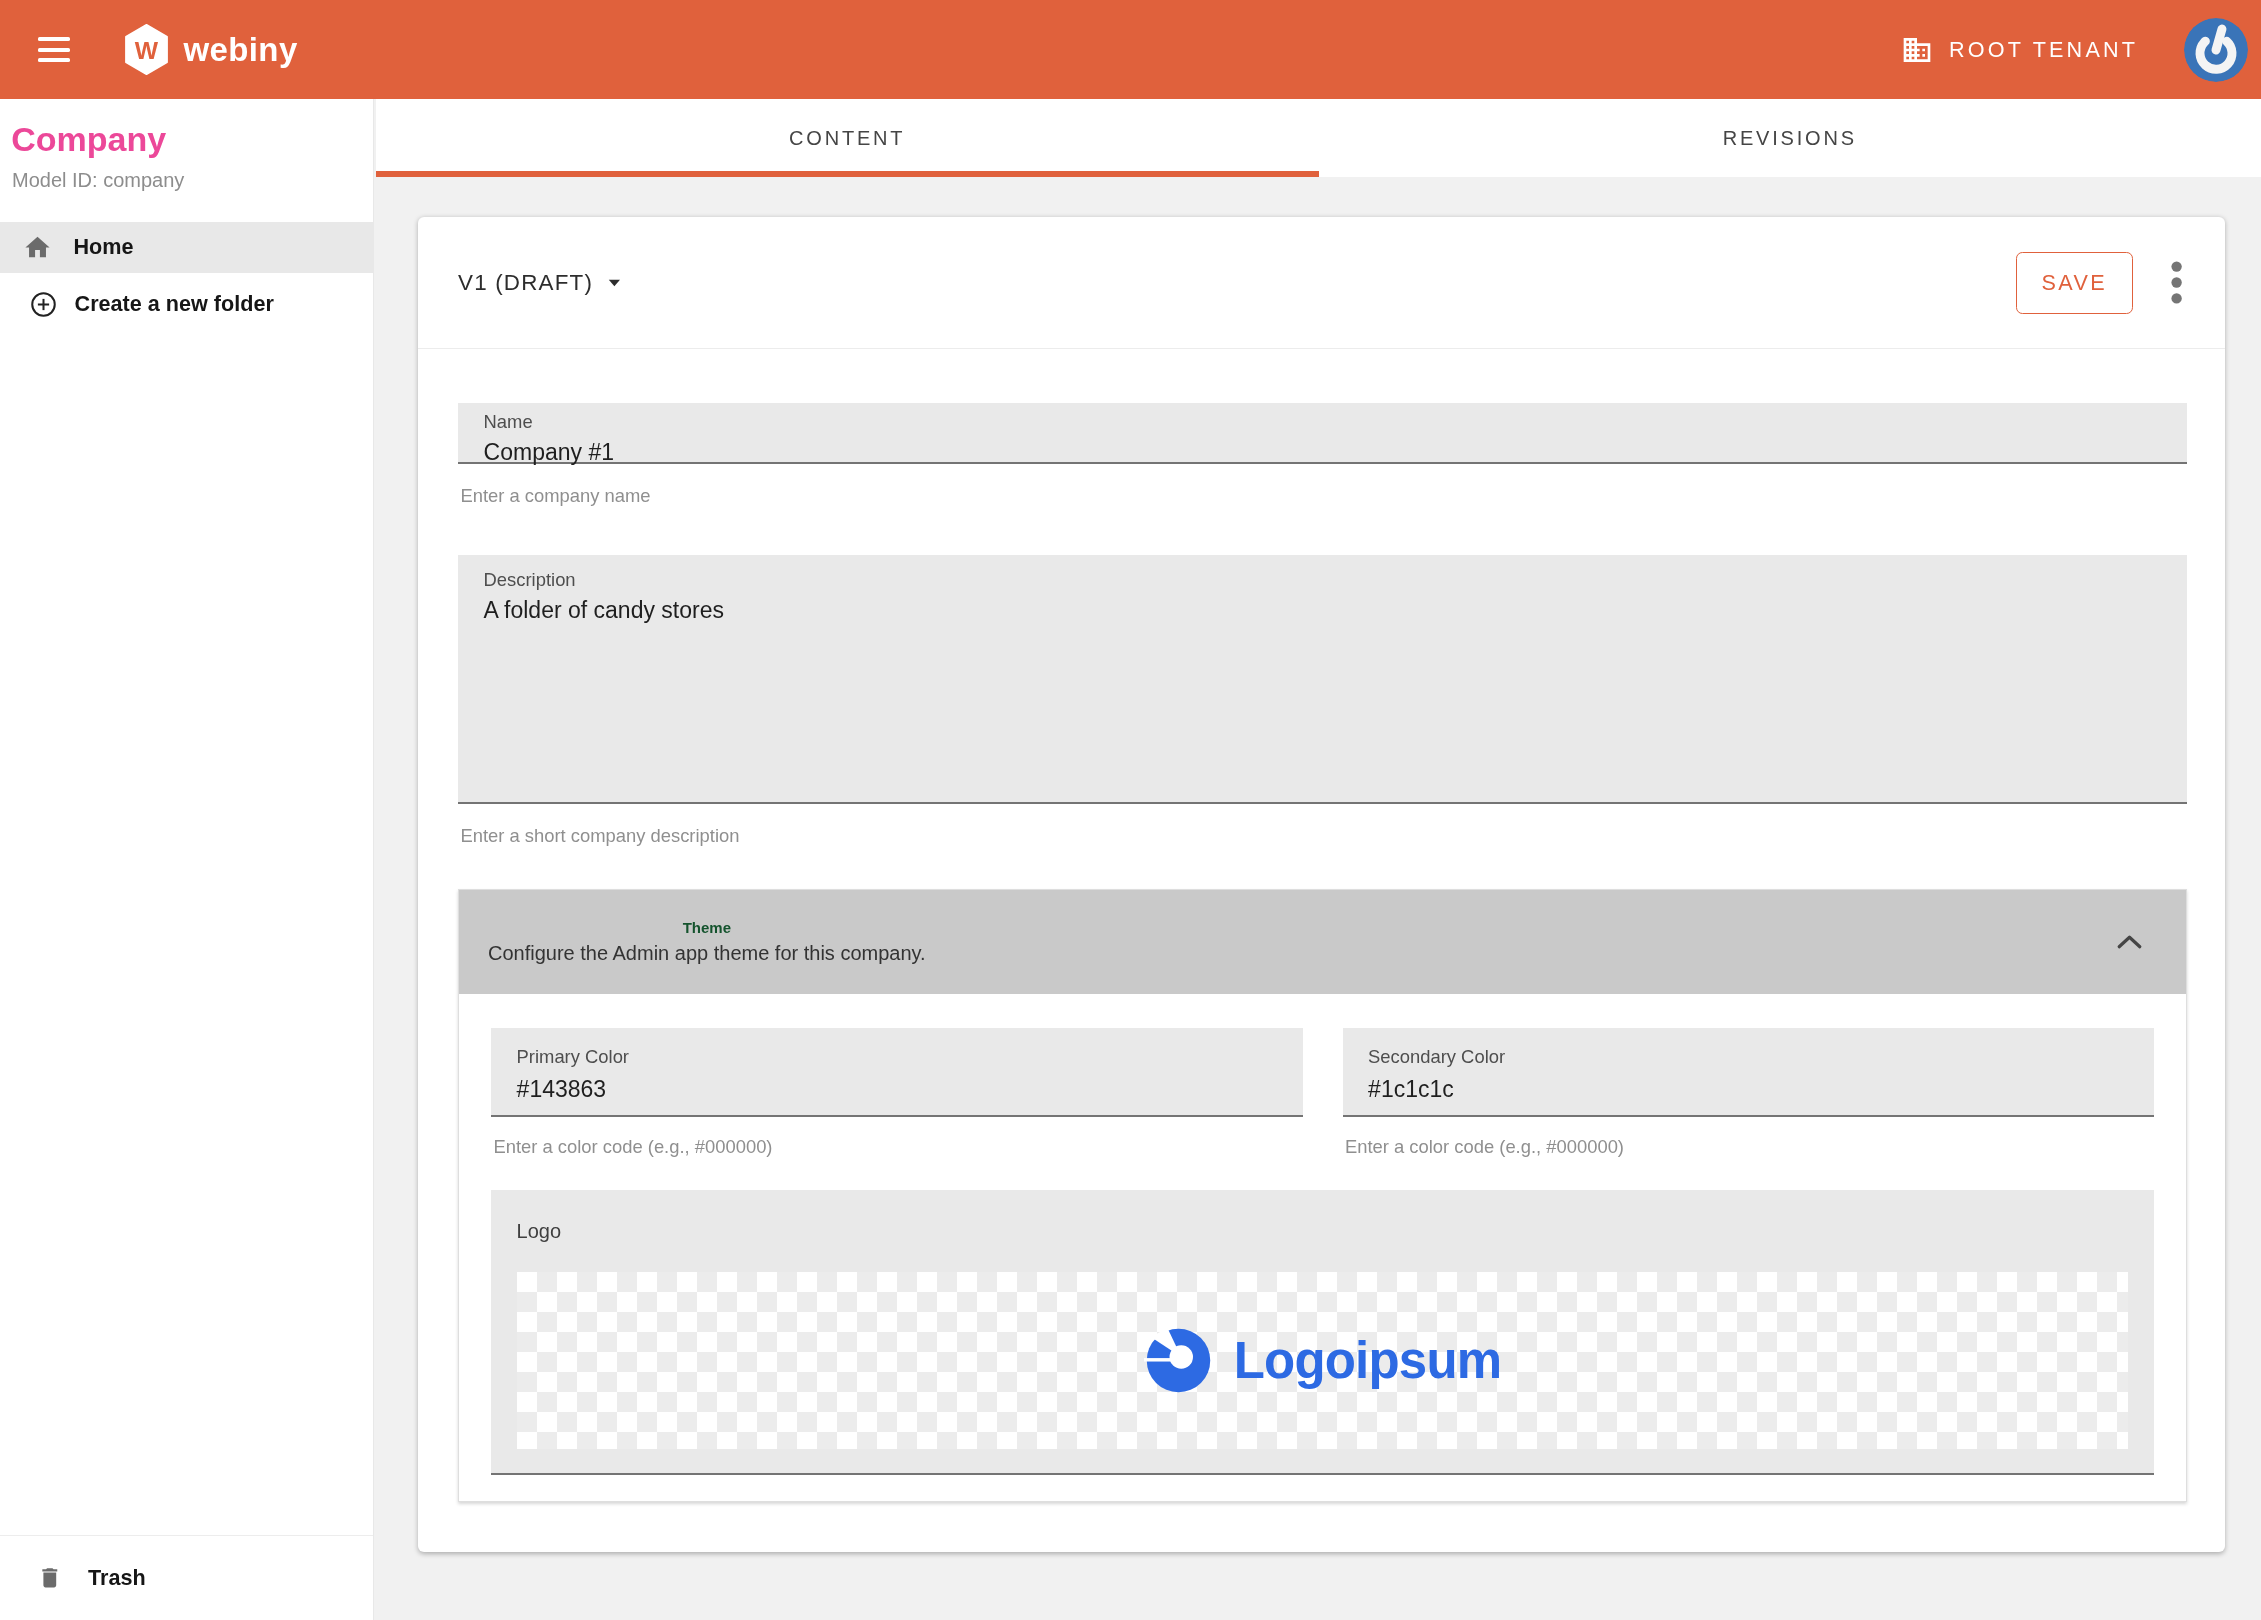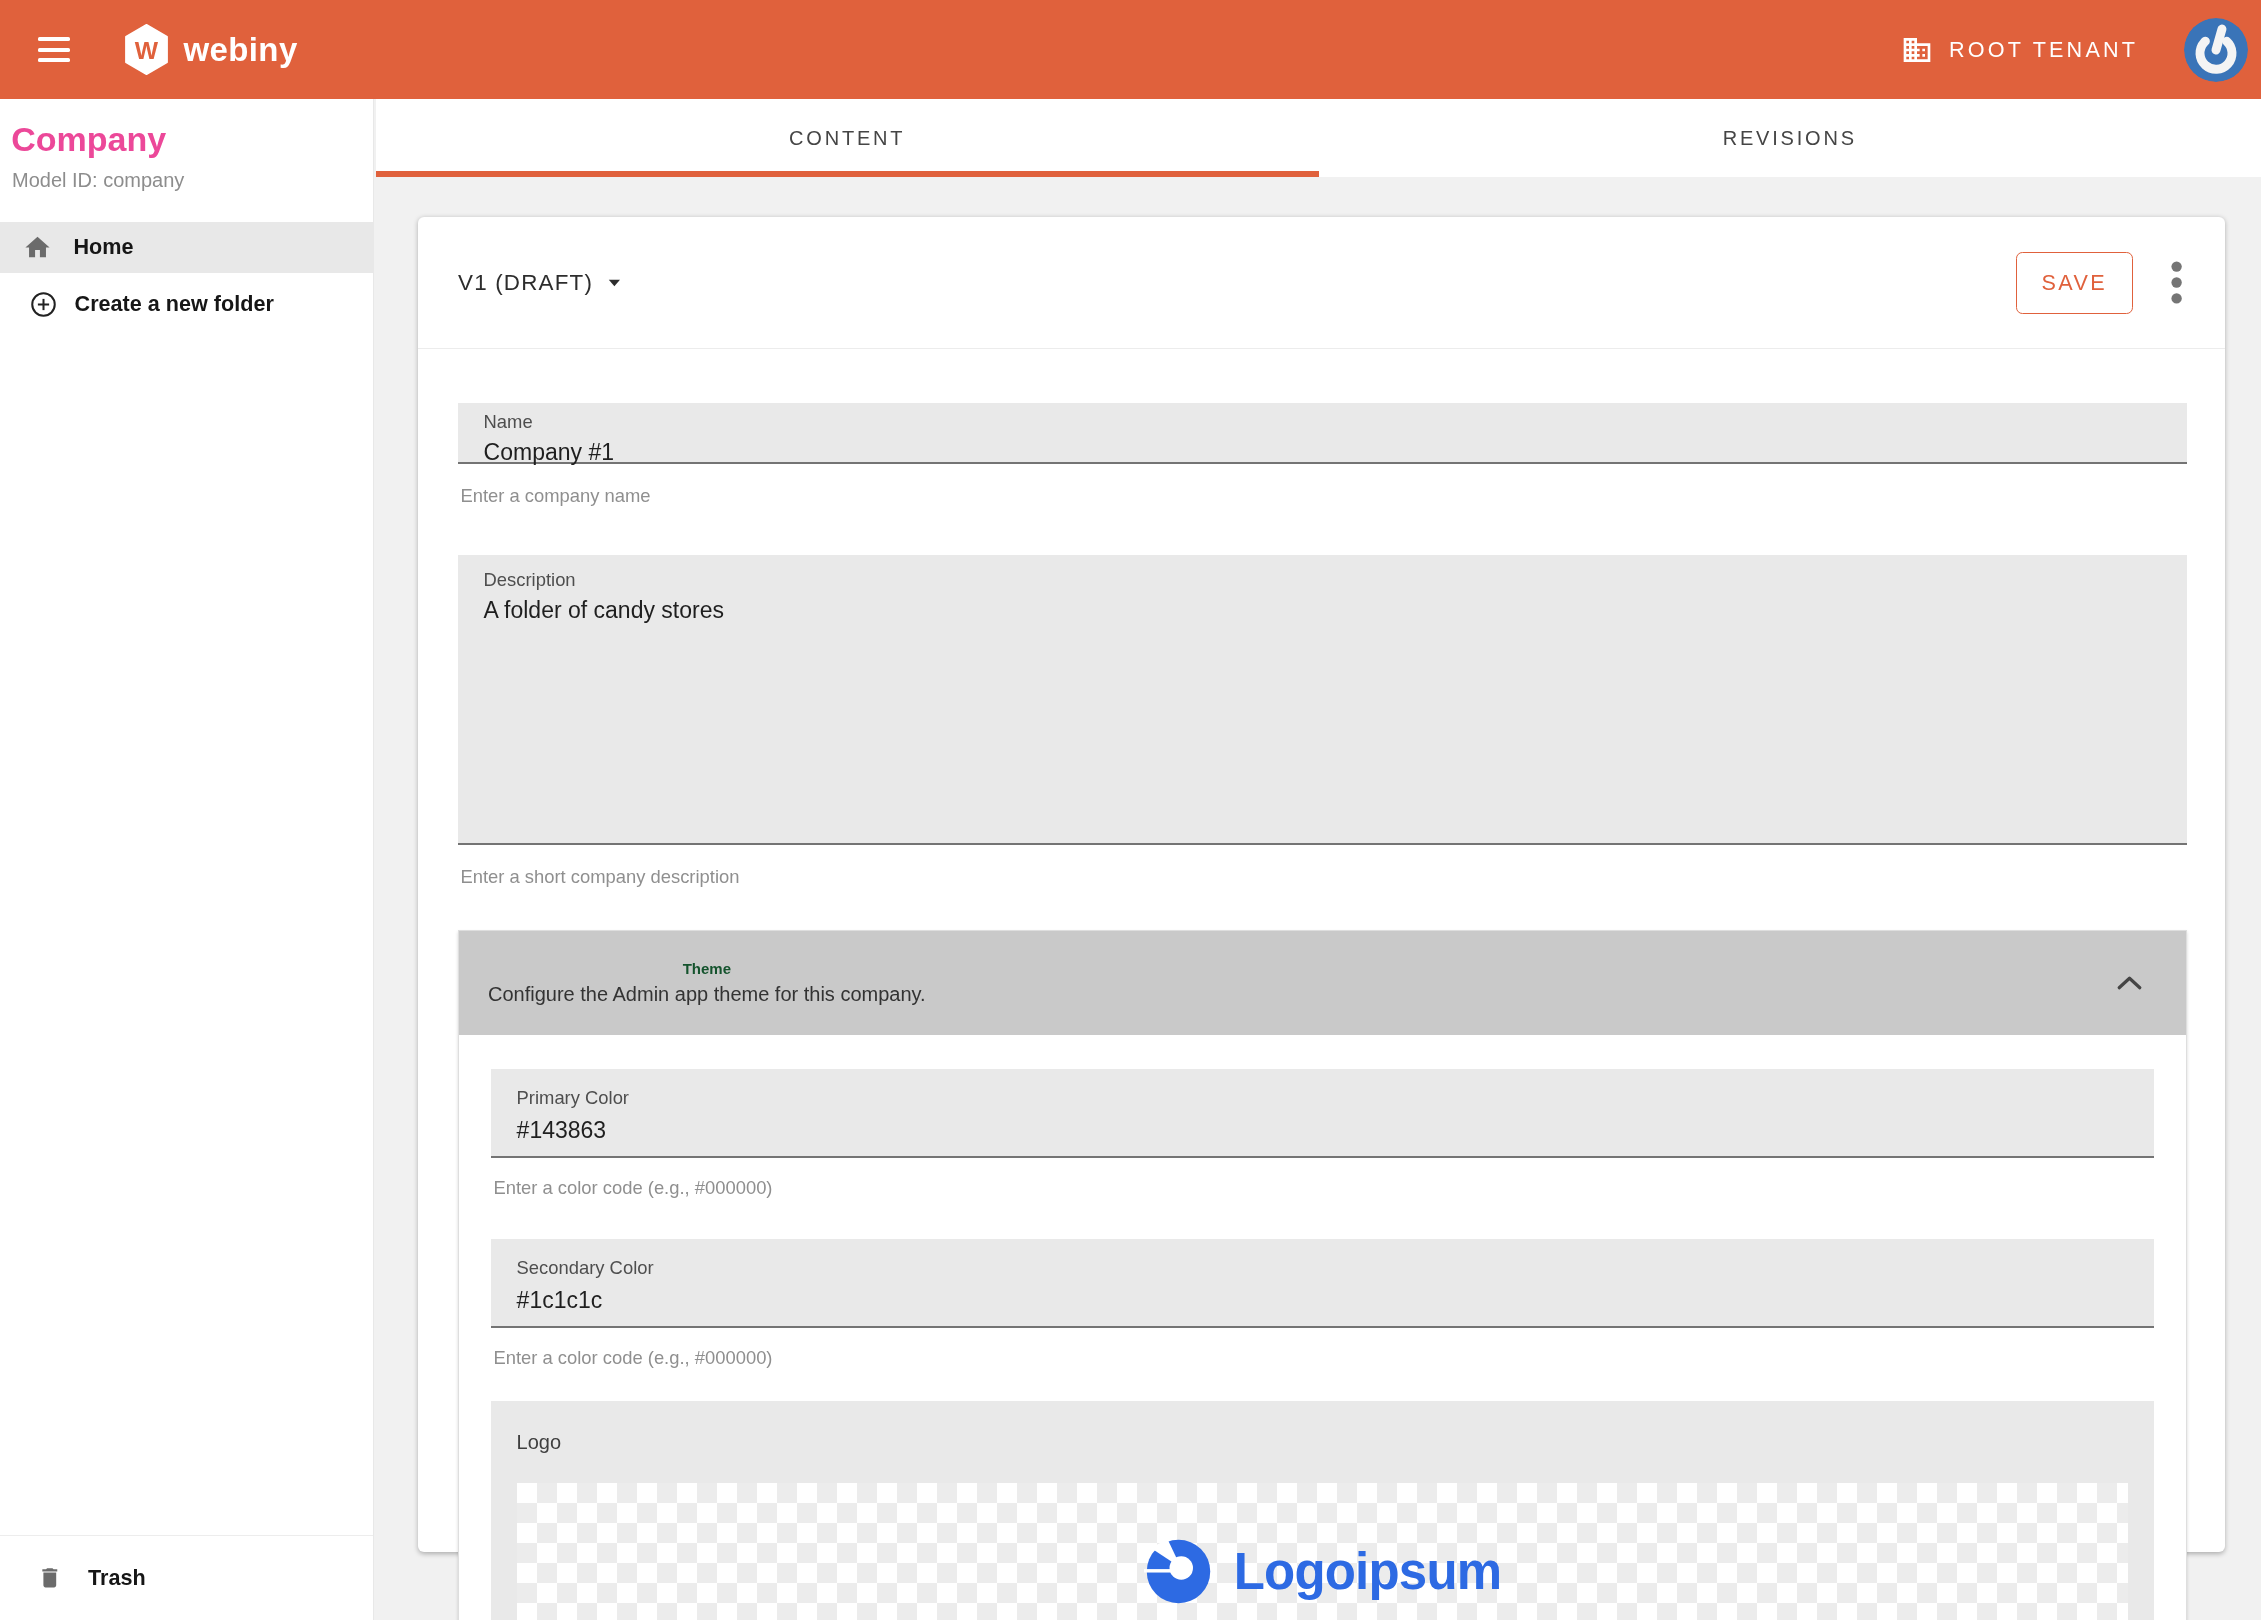--- a/index.html
+++ b/index.html
@@ -82,36 +82,36 @@
 
   .card-body { padding:54px 38px 0 40px; }
 
   .field {
     background:#e9e9e9; border-bottom:2.4px solid #747474;
     padding:8px 24px 0 25.6px; cursor:text;
   }
   .field .flabel { font-size:18.4px; color:#4e4e4e; }
   .field .fvalue { font-size:23px; color:#1f1f1f; margin-top:5.6px; }
   .field-name { height:61px; }
-  .field-desc { height:290px; margin-top:48px; padding-top:14.4px; }
+  .field-desc { height:249px; margin-top:48px; padding-top:14.4px; }
   .helper { font-size:18.4px; color:#8f8f8f; margin:21px 0 0 2.4px; }
 
   .theme {
     margin-top:42px; border:0.8px solid #dedede;
     box-shadow:0 1.6px 3.2px rgba(0,0,0,.16);
   }
   .theme-header {
     height:104px; background:#c9c9c9; display:flex; align-items:center; padding:0 37px 0 29px;
   }
   .theme-titles { }
   .theme-title { font-size:15px; font-weight:700; color:#14532d;text-align:center; }
   .theme-subtitle { font-size:20px; color:#333; margin-top:5.6px; }
   .collapse-btn { margin-left:auto; cursor:pointer; display:flex; padding:6.4px; }
   .theme-body { background:#fff; padding:34px 32px 25.6px 32px; }
-  .color-row { display:flex; gap:40px;flex-direction:column; }
+  .color-row { display:flex; gap:40px; }
   .color-col { flex:1; }
   .field-color { height:89px; padding-top:17.6px; }
   .field-color .fvalue { margin-top:8.8px; }
   .color-col .helper { margin-top:19px; }
 
   .logo-box {
     margin-top:32px; background:#e9e9e9; border-bottom:2.4px solid #747474;
     padding:30px 25.6px 24px 25.6px;
   }
   .logo-box .flabel { font-size:20px; color:#3f3f3f; }

